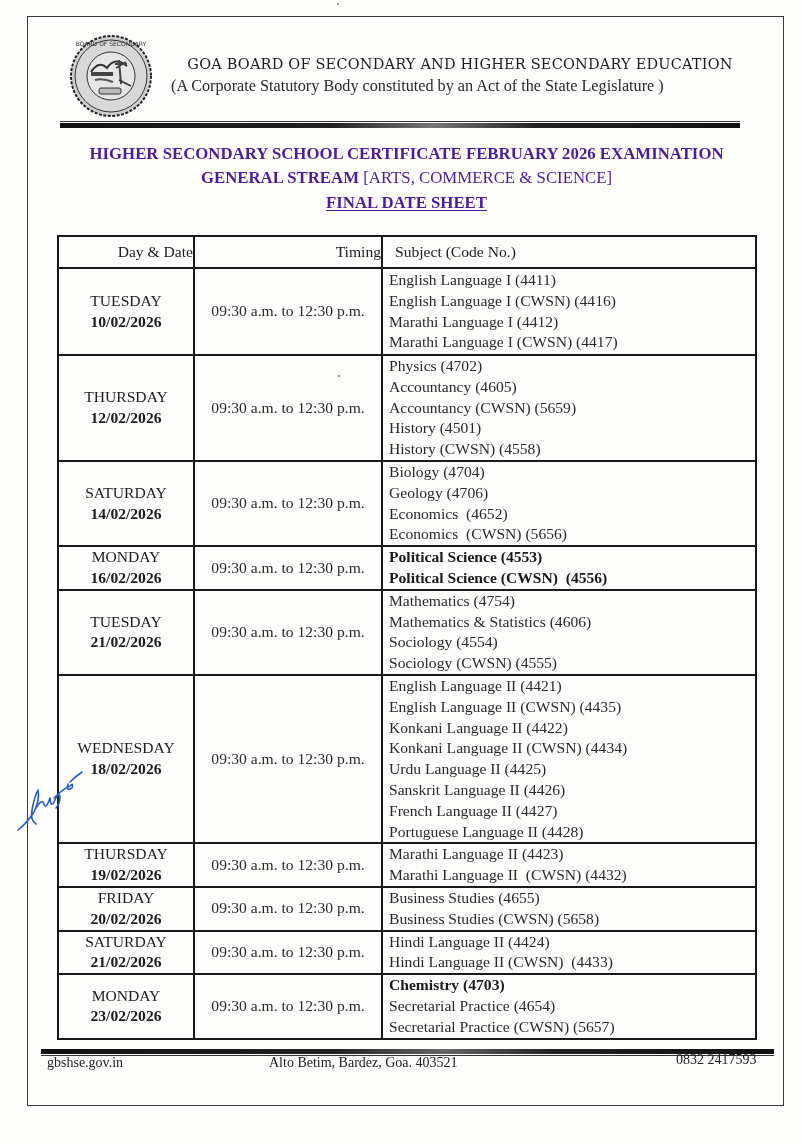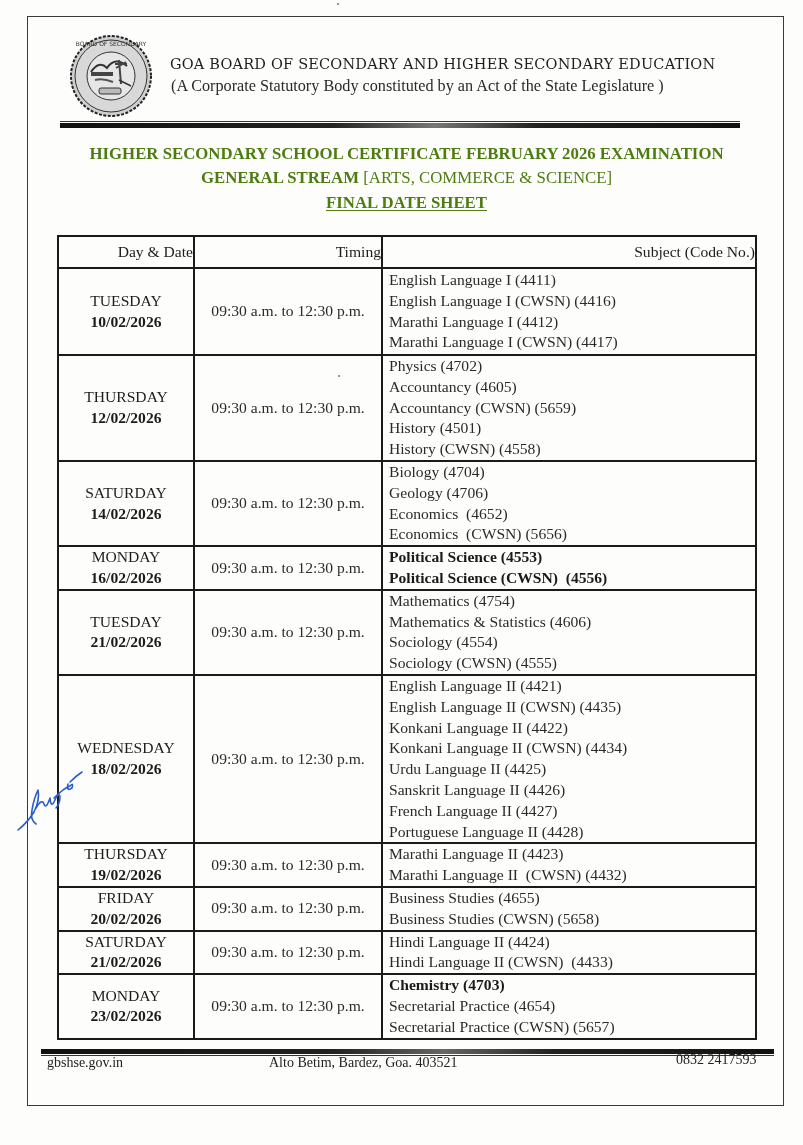--- a/index.html
+++ b/index.html
@@ -9,51 +9,51 @@
   .page-border {
     position: absolute; left: 27px; top: 16px; width: 757px; height: 1090px;
     border: 1px solid #3a3a3a;
   }
 
   .logo { position: absolute; left: 69px; top: 34px; width: 84px; height: 84px; }
 
   .org-title {
     position: absolute; left: 170px; top: 56px; width: 580px;
     font-family: "DejaVu Serif", serif; font-size: 14.5px; letter-spacing: 0.2px;
-    color: #1e1e1e; white-space: nowrap; font-variant: small-caps;
+    color: #1e1e1e; white-space: nowrap; font-variant: small-caps; text-align: center;
   }
   .org-subtitle {
     position: absolute; left: 171px; top: 77px; width: 580px;
     font-size: 16.2px; color: #2a2a2a; white-space: nowrap;
   }
 
   .rule-top-thin { position: absolute; left: 60px; top: 121px; width: 680px; height: 1px; background: #333; }
   .rule-top-thick { position: absolute; left: 60px; top: 123px; width: 680px; height: 5px;
     background: linear-gradient(90deg, #111 0%, #222 40%, #777 55%, #222 70%, #111 100%); }
 
   .doc-heading {
     position: absolute; left: 40px; width: 733px; text-align: center;
-    font-size: 16.8px; white-space: nowrap; color: #4d7c0f;
+    font-size: 16.8px; white-space: nowrap; color: #4c1d95;
   }
   .doc-heading.h1 { top: 144px; font-weight: bold; }
   .doc-heading.h2 { top: 168px; }
   .doc-heading.h2 b { font-weight: bold; }
   .doc-heading.h3 { top: 193px; font-weight: bold; text-decoration: underline; text-underline-offset: 2px; }
 
   table.schedule {
     position: absolute; left: 57px; top: 235px; width: 698px;
     border-collapse: collapse; table-layout: fixed;
   }
   table.schedule td, table.schedule th {
     border: 2px solid #1a1a1a; font-size: 15.6px; line-height: 20.8px;
     vertical-align: middle; font-weight: normal;
   }
   col.c1 { width: 136px; } col.c2 { width: 188px; } col.c3 { width: 374px; }
   th.h-day, th.h-time { text-align: right; height: 32px; font-size: 16px; }
-  th.h-subj { text-align: right; padding-left: 20px; font-size: 16px; }
+  th.h-subj { text-align: left; padding-left: 12px; font-size: 16px; }
   td.day { text-align: center; font-weight: bold; font-size: 15.4px; line-height: 20.5px; }
   td.day .date { font-weight: bold; }
   td.time { text-align: center; white-space: nowrap; color: #2a2a2a; }
   td.subj { padding-left: 6px; color: #2a2a2a; }
   td.subj div { white-space: pre; }
   td.subj div.bold { font-weight: bold; color: #1a1a1a; }
 
   .rule-bot-thick { position: absolute; left: 41px; top: 1049px; width: 733px; height: 5px;
     background: linear-gradient(90deg, #111 0%, #222 40%, #666 55%, #222 70%, #111 100%); }
   .rule-bot-thin { position: absolute; left: 41px; top: 1055px; width: 733px; height: 1px; background: #333; }

